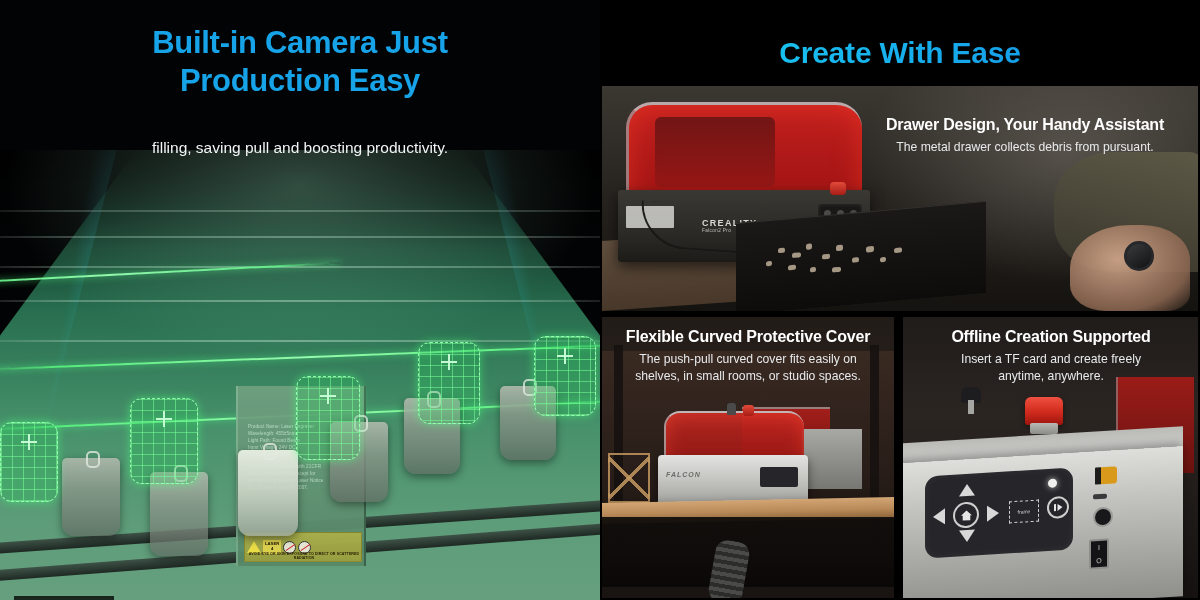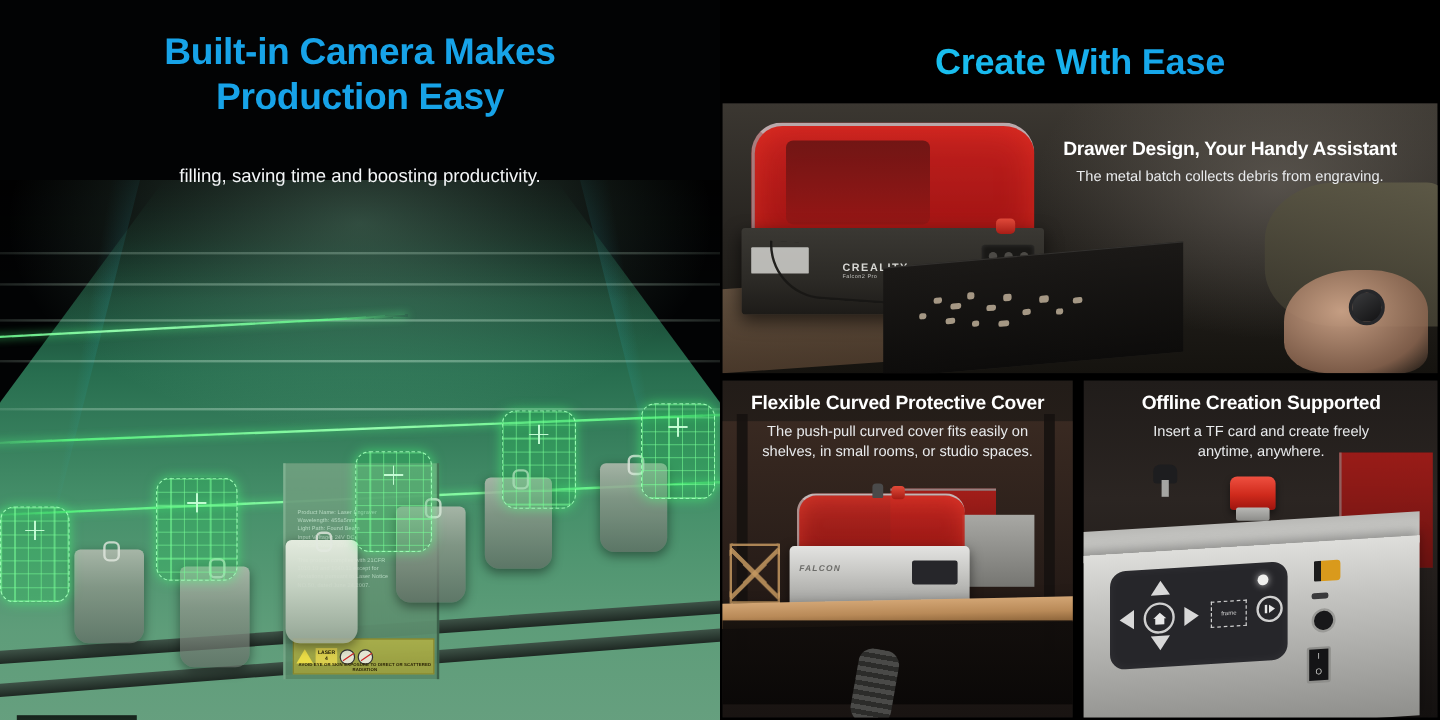--- a/index.html
+++ b/index.html
@@ -403,26 +403,26 @@
       <div class="scan" style="top:264px; transform:rotate(-2.6deg);"></div>
       <div class="scan" style="top:124px; left:-120px; width:460px; transform:rotate(-3deg);"></div>
 
       <div class="rail" style="top:398px; transform:rotate(-4deg);"></div>
       <div class="rail" style="top:426px; transform:rotate(-4.4deg);"></div>
 
       <div class="bed-shade"></div>
     </div>
 
     <h1 class="left-title">
-      <span>Built-in Camera Makes</span><br>
+      <span>Built-in Camera Just</span><br>
       <span>Production Easy</span>
     </h1>
     <p class="left-sub">
       <br>
-      <span>filling, saving time and boosting productivity.</span>
+      <span>filling, saving pull and boosting productivity.</span>
     </p>
   </section>
 
   <section id="right-half">
 
     <h1 class="right-title">Create With Ease</h1>
 
     <div class="panel" id="panel-drawer">
       <div class="dr-bg"></div>
       <div class="dr-wood"></div>
@@ -465,21 +465,21 @@
         <div class="dr-debris" style="left:30px; top:40px; width:6px; height:5px;"></div>
       </div>
 
       <div class="dr-arm"></div>
       <div class="dr-hand"></div>
       <div class="dr-watch"></div>
 
       <div class="p-head" id="drawer-head">
         <div class="p-title">Drawer Design, Your Handy Assistant</div>
         <div class="p-sub">
-          <span>The metal batch collects debris from engraving.</span><br>
+          <span>The metal drawer collects debris from pursuant.</span><br>
         </div>
       </div>
     </div>
 
     <div class="panel" id="panel-cover">
       <div class="cv-bg"></div>
       <div class="cv-back"></div>
       <div class="cv-post" style="left:12px;"></div>
       <div class="cv-post" style="left:268px;"></div>
 

